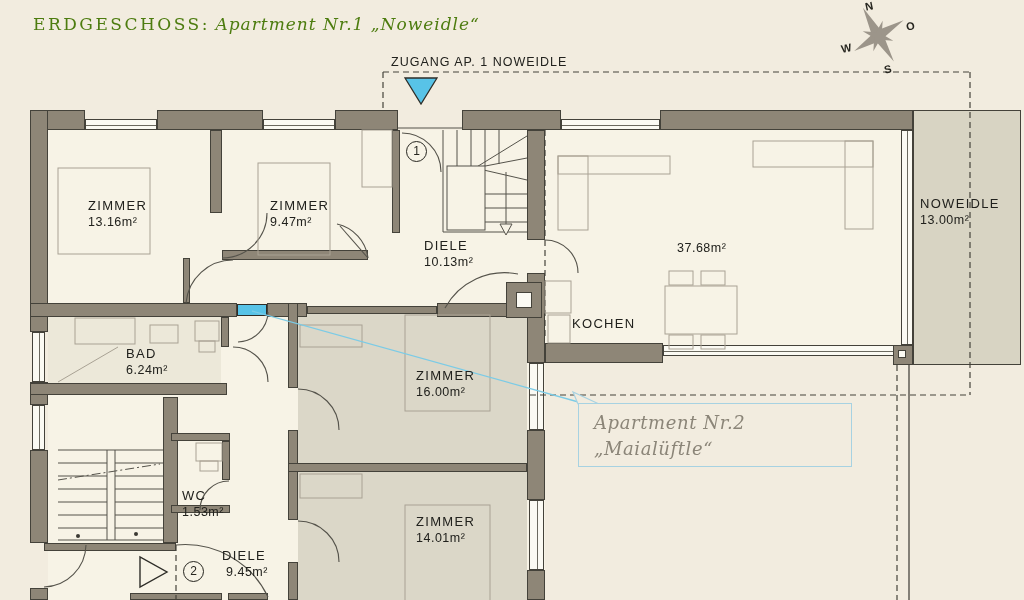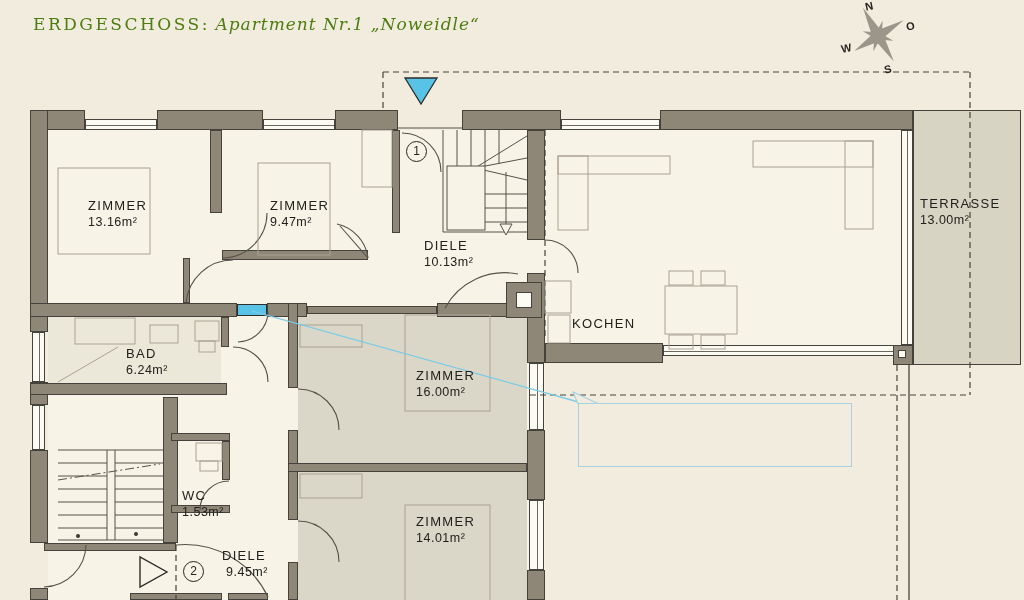--- a/index.html
+++ b/index.html
@@ -202,42 +202,44 @@
     <g>
       <polygon points="405,78 437,78 421,104" fill="#58c3e7" stroke="#2e2d28" stroke-width="1.3"></polygon>
     </g>
     <polygon points="140,557 140,587 167,572" fill="none" stroke="#2e2d28" stroke-width="1.4"></polygon>
     <g transform="translate(878,36) rotate(-28)" fill="#9c958a">
       <polygon points="0,-32 5,-5 30,-2 5,4 2,30 -4,5 -28,2 -5,-4"></polygon>
       <polygon points="0,-16 3,-3 16,0 3,3 0,16 -3,3 -16,0 -3,-3" transform="rotate(45)"></polygon>
     </g>
   </svg>
 
+  <div class="zugang">ZUGANG AP. 1 NOWEIDLE</div>
 
   <div class="cletter" style="left:865px;top:0px;transform:rotate(-12deg)">N</div>
   <div class="cletter" style="left:906px;top:20px;transform:rotate(-12deg)">O</div>
   <div class="cletter" style="left:884px;top:63px;transform:rotate(-12deg)">S</div>
   <div class="cletter" style="left:841px;top:42px;transform:rotate(-12deg)">W</div>
 
   <div class="rlabel" style="left:88px;top:198px">
     <div>ZIMMER</div>
     <div class="area">13.16m²</div>
   </div>
   <div class="rlabel" style="left:270px;top:198px">
     <div>ZIMMER</div>
     <div class="area">9.47m²</div>
   </div>
   <div class="rlabel" style="left:424px;top:238px">
     <div>DIELE</div>
     <div class="area">10.13m²</div>
   </div>
   <div class="rlabel" style="left:677px;top:240px">
+    <div class="area">37.68m²</div>
   </div>
   <div class="rlabel" style="left:920px;top:196px">
-    <div>TERRASSE</div>
+    <div>NOWEIDLE</div>
     <div class="area">13.00m²</div>
   </div>
   <div class="rlabel" style="left:126px;top:346px">
     <div>BAD</div>
     <div class="area">6.24m²</div>
   </div>
   <div class="rlabel" style="left:416px;top:368px">
     <div>ZIMMER</div>
     <div class="area">16.00m²</div>
   </div>
@@ -254,15 +256,16 @@
     <div class="area" style="padding-left:4px">9.45m²</div>
   </div>
   <div class="rlabel" style="left:572px;top:316px">
     <div>KOCHEN</div>
   </div>
 
   <div class="marker" style="left:406px;top:141px">1</div>
   <div class="marker" style="left:183px;top:561px">2</div>
 
   <div class="note">
+    <div>Apartment Nr.2 „Maialüftle“</div>
   </div>
 
 </div>
 
 </body></html>

